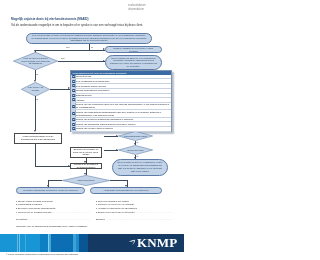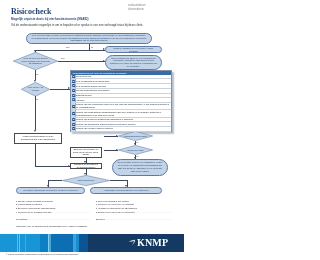--- a/index.html
+++ b/index.html
@@ -40,30 +40,29 @@
 
   
   .fncol{position:absolute;font-size:2.25px;line-height:1.63;color:#222;}
   .fnline{white-space:nowrap;overflow:hidden;}
   .fnline.dotted span:after{content:" ...................................................................................................";letter-spacing:0.35px;color:#6a7785;}
   .fnnote{position:absolute;font-size:2.25px;color:#222;}
 
   
   .footerbar{position:absolute;left:0;top:234px;width:184px;height:18px;background:#143a63;overflow:hidden;}
   .stripe{position:absolute;top:0;height:18px;}
-  .logo{position:absolute;left:137px;top:239.3px;color:#fff;font-size:10px;font-weight:bold;letter-spacing:0.15px;font-family:"Liberation Serif",serif;line-height:7.2px;}
+  .logo{position:absolute;left:137px;top:239.3px;color:#fff;font-size:13px;font-weight:bold;letter-spacing:0.15px;font-family:"Liberation Serif",serif;line-height:7.2px;}
   .logomark{position:absolute;left:127.5px;top:239.3px;line-height:0;}
   .copyright{position:absolute;left:6px;top:253.4px;font-size:2.1px;color:#333;}
 </style>
 </head>
 <body>
 
 <div class="page">
 
-  <div class="title">Risicocheck</div>
   <div class="subtitle">Mogelijk onjuiste dosis bij nierfunctiestoornis (NSAID)</div>
   <div class="intro">Vul de onderstaande vragenlijst in om te bepalen of er sprake is van een verhoogd risico bij deze client.</div>
   <div class="meta1">evaluatiedatum</div>
   <div class="meta2">afnamedatum</div>
 
   <div class="shape rbox" style="left:26px;top:32.5px;width:126px;height:11px;">Is de client 70 jaar of ouder, of bekend met diabetes mellitus, hartfalen, hypertensie of een verminderde nierfunctie, en gebruikt hij/zij een of meer van de hiernaast genoemde risicogeneesmiddelen die bij een verminderde nierfunctie aanpassing van de dosering vragen?</div>
 
   <div class="ln" style="left:88.6px;top:43.5px;width:0.5px;height:6.3px;"></div>
   <div class="ln" style="left:35.3px;top:49.6px;width:69.7px;height:0.5px;"></div>
   <div class="ln" style="left:35.3px;top:49.6px;width:0.5px;height:3px;"></div>

